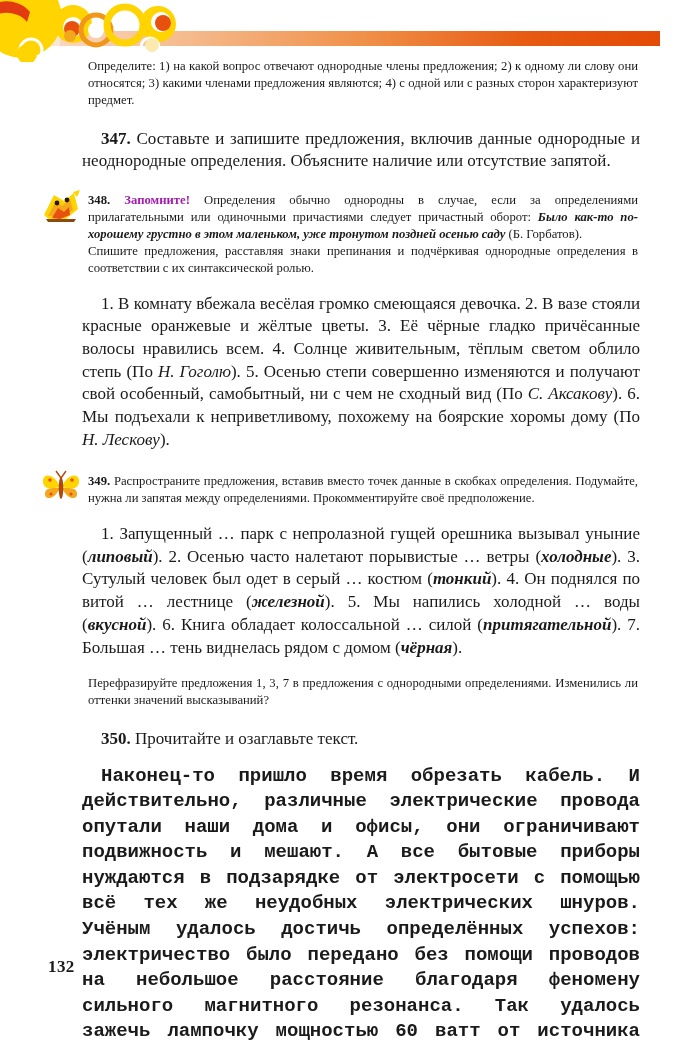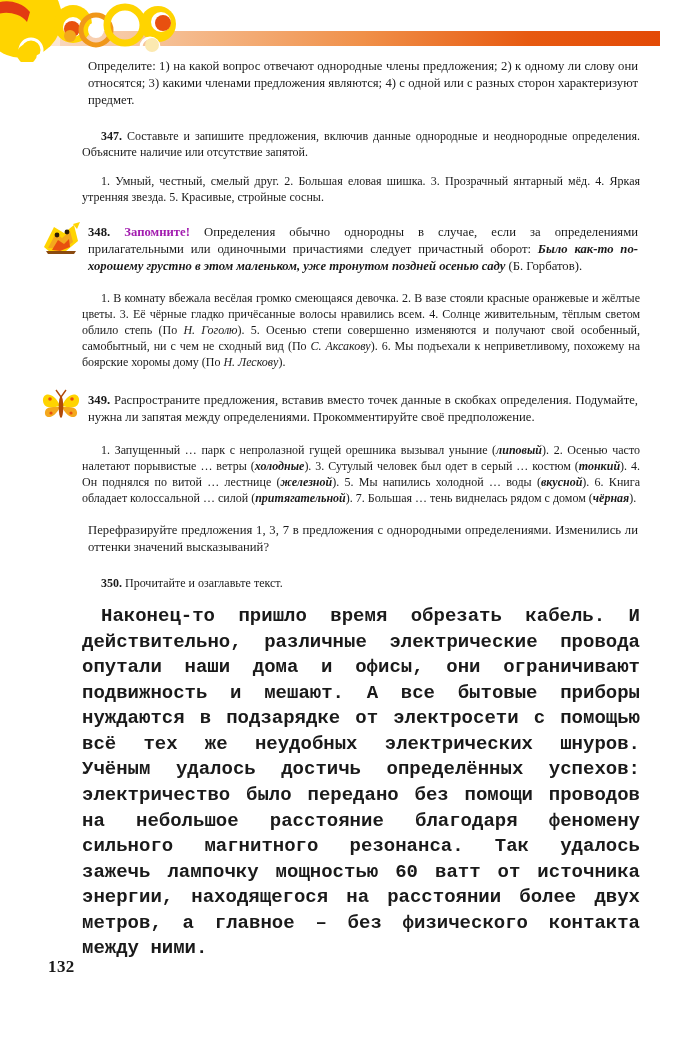--- a/index.html
+++ b/index.html
@@ -31,21 +31,21 @@
     position: absolute;
     left: 0;
     top: 58px;
     width: 700px;
   }
 
   .block {
     position: relative;
     margin: 0 60px 0 82px;
     text-align: justify;
-    font-size: 12px;
+    font-size: 17px;
     line-height: 1.335;
   }
 
   .small {
     font-size: 12.7px;
     line-height: 1.33;
     margin-left: 88px;
     margin-right: 62px;
   }
 
@@ -146,39 +146,39 @@
 </div>
 
 <div class="page">
 
   <p class="block small">Определите: 1) на какой вопрос отвечают однородные члены предложения; 2) к одному ли слову они относятся; 3) какими членами предложения являются; 4) с одной или с разных сторон характеризуют предмет.</p>
 
   <p class="block gap-5 indent">
     <span class="exno">347.</span><span> Составьте и запишите предложения, включив данные однородные и неоднородные определения. Объясните наличие или отсутствие запятой.</span>
   </p>
 
-  <p class="block gap-3 indent">1. Умный, честный, смелый друг. 2. Большая еловая шишка. 3. Прозрачный янтарный мёд. 4. Яркая утренняя звезда. 5. Красивые, стройные сосны.</p>
 
 
   <p class="block small gap-5">
     <span class="marker">
       <svg width="42" height="34" viewBox="0 0 42 34" xmlns="http://www.w3.org/2000/svg">
         <path d="M4 26 L14 6 L24 12 L34 4 L38 20 L26 30 L10 31 Z" fill="#ffd400"></path>
         <path d="M8 27 L16 12 L22 17 L30 10 L33 21 L24 28 Z" fill="#f4a81d"></path>
         <path d="M12 29 L18 19 L24 23 L29 18 L30 26 L20 30 Z" fill="#e8500f"></path>
         <path d="M6 30 L36 30 L34 33 L8 33 Z" fill="#8a4a10"></path>
         <circle cx="17" cy="14" r="2.4" fill="#2a1a05"></circle>
         <circle cx="27" cy="11" r="2.4" fill="#2a1a05"></circle>
         <path d="M33 3 L40 1 L37 8 Z" fill="#ffd400"></path>
       </svg>
     </span>
     <span class="exno">348.</span>
     <span class="remember">Запомните!</span><span> Определения обычно однородны в случае, если за определениями   прилагательными или одиночными причастиями   следует причастный оборот: </span><span class="bi">Было как-то по-хорошему грустно в этом </span><span class="wavy">маленьком,</span><span class="bi"> </span><span class="wavy">уже тронутом поздней осенью</span><span class="bi"> саду</span><span> (Б. Горбатов).</span>
   </p>
 
+  <p class="block small">Спишите предложения, расставляя знаки препинания и подчёркивая однородные определения в соответствии с их синтаксической ролью.</p>
 
   <p class="block gap-4 indent">
     <span>1. В комнату вбежала весёлая громко смеющаяся девочка. 2. В вазе стояли красные оранжевые и жёлтые цветы. 3. Её чёрные гладко причёсанные волосы нравились всем. 4. Солнце живительным, тёплым светом облило степь (По </span><span class="it">Н. Гоголю</span><span>). 5. Осенью степи совершенно изменяются и получают свой особенный, самобытный, ни с чем не сходный вид (По </span><span class="it">С. Аксакову</span><span>). 6. Мы подъехали к неприветливому, похожему на боярские хоромы дому (По </span><span class="it">Н. Лескову</span><span>).</span>
   </p>
 
   <p class="block small gap-6">
     <span class="marker">
       <svg width="42" height="34" viewBox="0 0 42 34" xmlns="http://www.w3.org/2000/svg">
         <path d="M20 17 C14 2, 2 3, 3 12 C4 20, 12 19, 20 17 Z" fill="#ffd400"></path>
         <path d="M22 17 C28 2, 40 3, 39 12 C38 20, 30 19, 22 17 Z" fill="#ffd400"></path>

